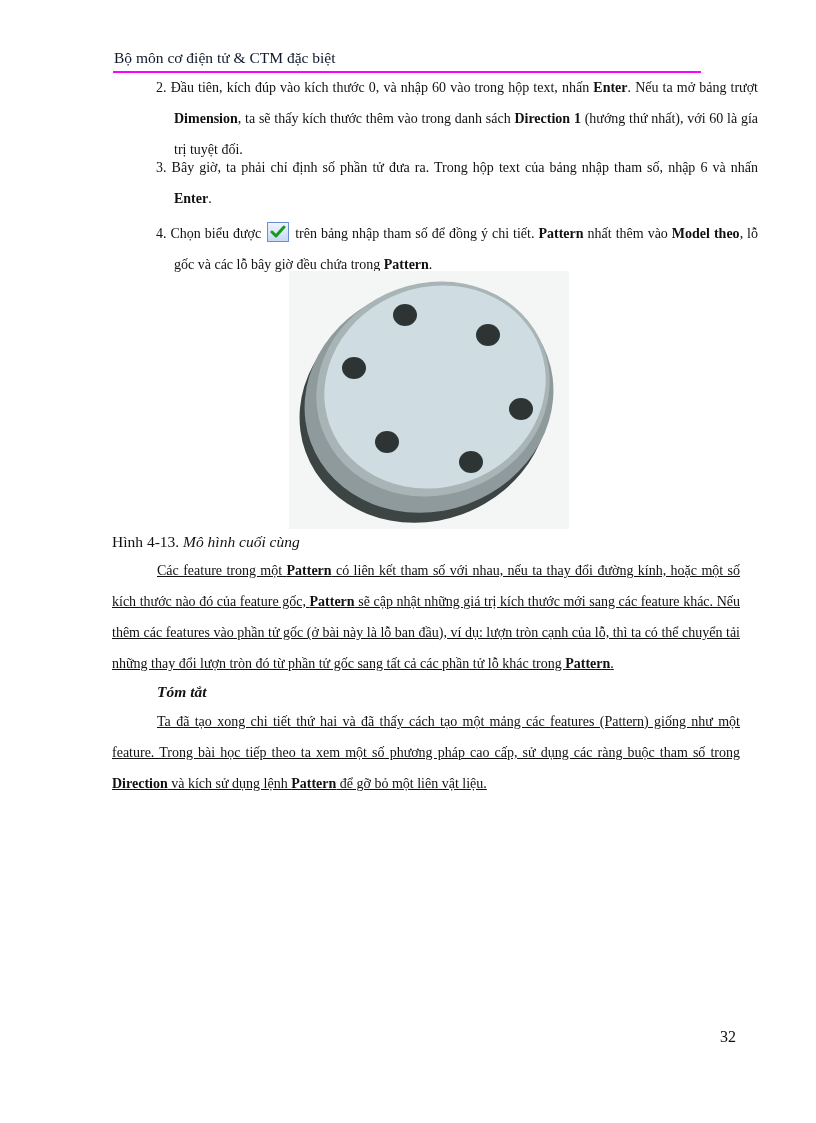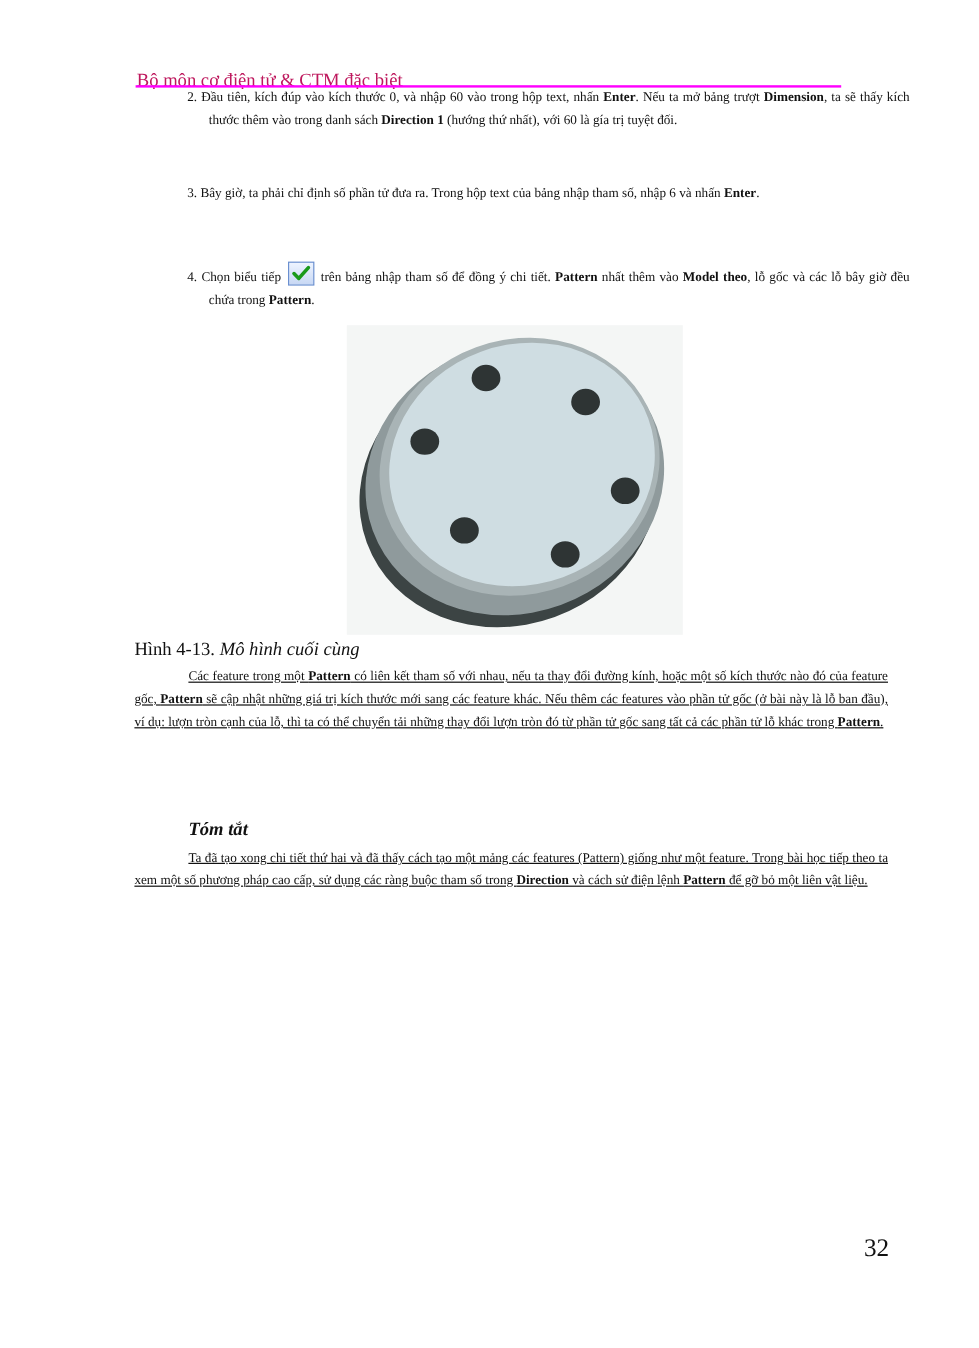--- a/index.html
+++ b/index.html
@@ -1,55 +1,55 @@
 <!DOCTYPE html>
 <html><head>
 <meta charset="utf-8">
 <style>
   html, body { margin: 0; padding: 0; background: #ffffff; }
   body { width: 816px; height: 1123px; position: relative; overflow: hidden;
          font-family: "Liberation Serif", serif; color: #111; }
-  .header { position: absolute; left: 114px; top: 59px; font-size: 15.5px; color: #be185d; text-align: center; }
+  .header { position: absolute; left: 114px; top: 49px; font-size: 15.5px; color: #0f172a; text-align: center; }
   .header-rule { position: absolute; left: 113px; top: 71px; width: 588px; height: 2px; background: #ff00ff; }
-  .p { position: absolute; font-size: 11px; line-height: 19px; text-align: justify; }
+  .p { position: absolute; font-size: 14px; line-height: 31px; text-align: justify; }
   .p b { font-weight: bold; }
   .li { left: 156px; width: 584px; }
   .hang { padding-left: 18px; text-indent: -18px; }
   .body-p { left: 112px; width: 628px; text-indent: 45px; text-decoration: underline; }
   .check-icon { display: inline-block; width: 22px; height: 20px; vertical-align: -4px;
                 border: 1px solid #6a8fd0; background: linear-gradient(#eef4ff, #c8d8f4);
                 box-sizing: border-box; position: relative; margin: 0 2px; }
   .check-icon svg { position: absolute; left: 2px; top: 1px; }
   .figure { position: absolute; left: 289px; top: 271px; width: 280px; height: 258px;
             background: #f4f6f5; }
   .caption { position: absolute; left: 112px; width: 628px; top: 533px; 
              font-size: 15.5px; }
   .caption i { font-style: italic; }
   .heading { position: absolute; left: 157px; top: 683px; font-size: 15.5px; font-weight: bold; font-style: italic; }
-  .page-num { position: absolute; left: 720px; top: 1028px; font-size: 21px; }
+  .page-num { position: absolute; left: 720px; top: 1028px; font-size: 16px; }
 </style>
 </head>
 <body>
 
 <div class="header">Bộ môn cơ điện tử &amp; CTM đặc biệt</div>
 <div class="header-rule"></div>
 
 <div class="p li hang" style="top:72px;">
   <span>2.</span>
   <span>Đầu tiên, kích đúp vào kích thước 0, và nhập 60 vào trong hộp text, nhấn </span><b>Enter</b><span>. Nếu ta mở bảng trượt </span><b>Dimension</b><span>, ta sẽ thấy kích thước thêm vào trong danh sách </span><b>Direction 1</b><span> (hướng thứ nhất), với 60 là gía trị tuyệt đối.</span>
 </div>
 
 <div class="p li hang" style="top:152px;">
   <span>3.</span>
   <span>Bây giờ, ta phải chỉ định số phần tử đưa ra. Trong hộp text của bảng nhập tham số, nhập 6 và nhấn </span><b>Enter</b><span>.</span>
 </div>
 
 <div class="p li hang" style="top:218px;">
   <span>4.</span>
-  <span>Chọn biểu tiếp </span><span class="check-icon"><svg width="16" height="16" viewBox="0 0 16 16">
+  <span>Chọn biểu được </span><span class="check-icon"><svg width="16" height="16" viewBox="0 0 16 16">
         <path d="M2 8 L6 12 L14 3" stroke="#1a9a1a" stroke-width="3" fill="none" stroke-linecap="round" stroke-linejoin="round"></path>
       </svg></span><span> trên bảng nhập tham số để đồng ý chi tiết. </span><b>Pattern</b><span> nhất thêm vào </span><b>Model theo</b><span>, lỗ gốc và các lỗ bây giờ đều chứa trong </span><b>Pattern</b><span>.</span>
 </div>
 
 <div class="figure">
   <svg width="280" height="258" viewBox="0 0 280 258">
 
     <ellipse cx="135" cy="138" rx="126" ry="112" transform="rotate(-20 135 138)" fill="#3c4444"></ellipse>
     <ellipse cx="140" cy="128" rx="126" ry="112" transform="rotate(-20 140 128)" fill="#8f9a9c"></ellipse>
 
@@ -68,16 +68,16 @@
 <div class="caption">
   <span>Hình 4-13. </span><i>Mô hình cuối cùng</i>
 </div>
 
 <div class="p body-p" style="top:555px;">
   <span>Các feature trong một </span><b>Pattern</b><span> có liên kết tham số với nhau, nếu ta thay đổi đường kính, hoặc một số kích thước nào đó của feature gốc, </span><b>Pattern</b><span> sẽ cập nhật những giá trị kích thước mới sang các feature khác. Nếu thêm các features vào phần tử gốc (ở bài này là lỗ ban đầu), ví dụ: lượn tròn cạnh của lỗ, thì ta có thể chuyển tải những thay đổi lượn tròn đó từ phần tử gốc sang tất cả các phần tử lỗ khác trong </span><b>Pattern</b><span>.</span>
 </div>
 
 <div class="heading">Tóm tắt</div>
 <div class="p body-p" style="top:706px;">
-  <span>Ta đã tạo xong chi tiết thứ hai và đã thấy cách tạo một mảng các features (Pattern) giống như một feature. Trong bài học tiếp theo ta xem một số phương pháp cao cấp, sử dụng các ràng buộc tham số trong </span><b>Direction</b><span> và cách sử điện lệnh </span><b>Pattern</b><span> để gỡ bỏ một liên vật liệu.</span>
+  <span>Ta đã tạo xong chi tiết thứ hai và đã thấy cách tạo một mảng các features (Pattern) giống như một feature. Trong bài học tiếp theo ta xem một số phương pháp cao cấp, sử dụng các ràng buộc tham số trong </span><b>Direction</b><span> và kích sử dụng lệnh </span><b>Pattern</b><span> để gỡ bỏ một liên vật liệu.</span>
 </div>
 
 <div class="page-num">32</div>
 
 </body></html>

